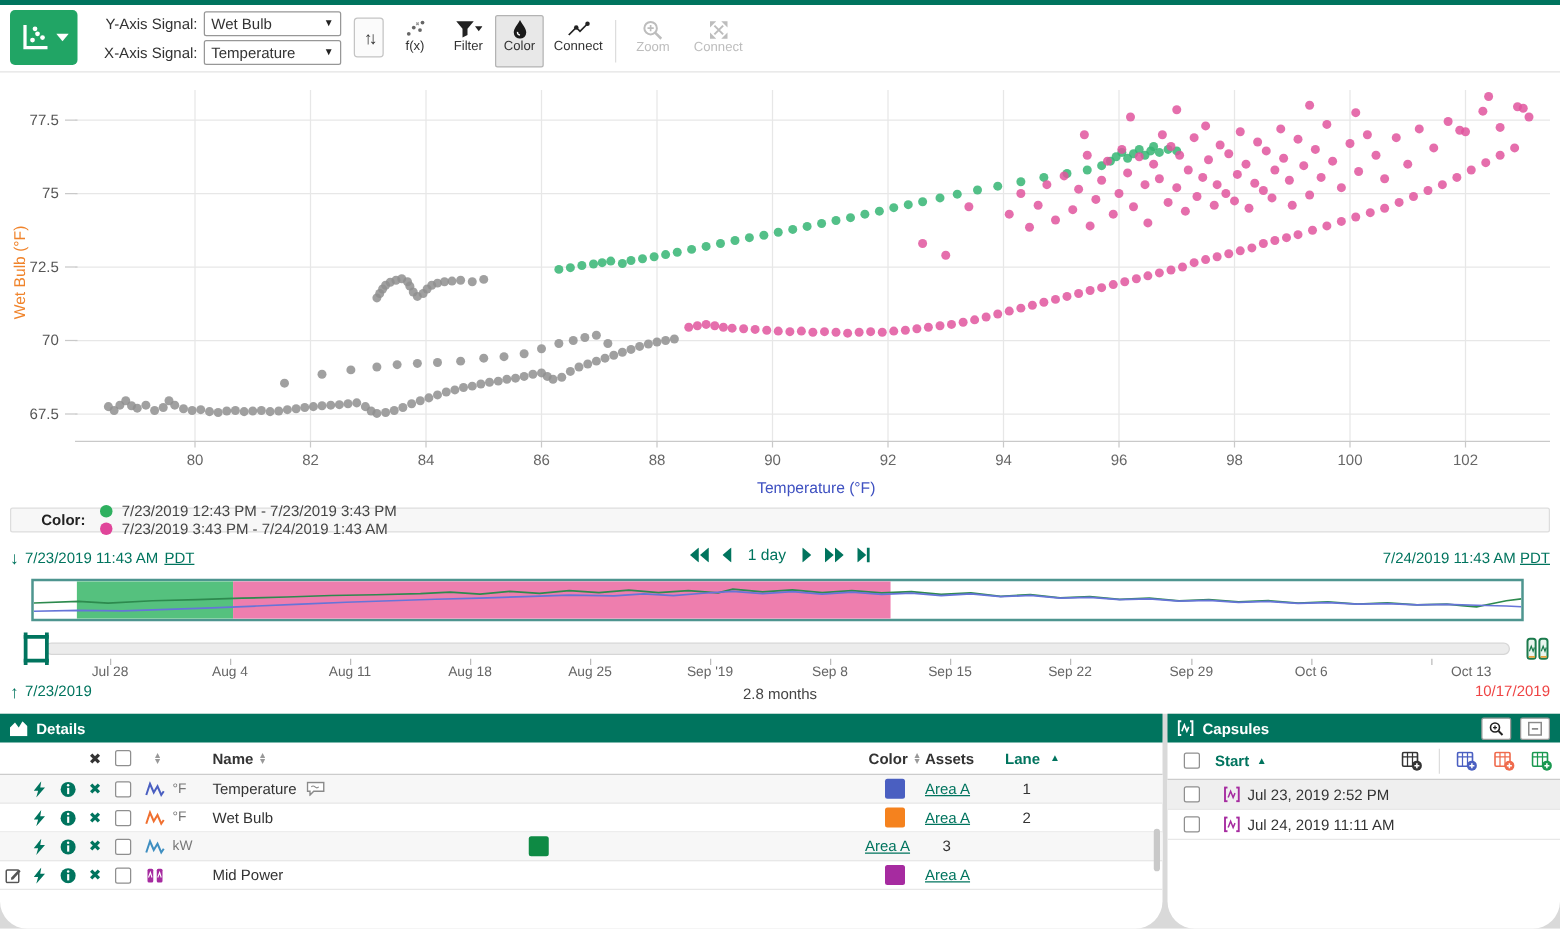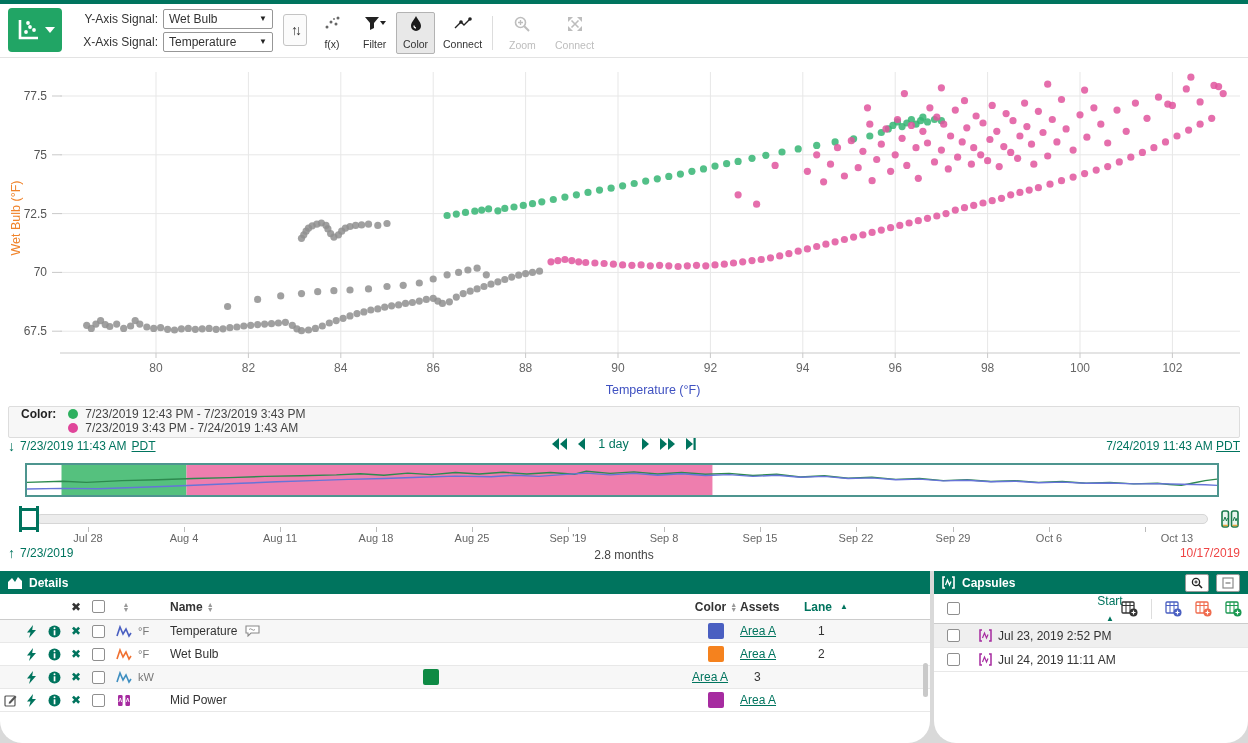--- a/index.html
+++ b/index.html
@@ -18,31 +18,31 @@
   .axis-row label { width:88px; text-align:right; margin-right:5px; color:#333; }
   .fake-select { width:110px; height:20px; border:1px solid #979797; border-radius:2px; background:#fff;
     display:flex; align-items:center; justify-content:space-between; padding:0 5px; cursor:pointer; }
   .fake-select .car { font-size:8px; color:#222; }
   .swap-btn { position:absolute; left:283px; top:10px; width:24px; height:32px; border:1px solid #c4c4c4;
     border-radius:3px; background:#fbfbfb; display:flex; align-items:center; justify-content:center;
     font-size:14px; color:#333; letter-spacing:-3px; cursor:pointer; }
   .tb-btn { position:absolute; top:8px; height:42px; display:flex; flex-direction:column; align-items:center;
     justify-content:flex-start; padding:3px 6px 0; border:1px solid transparent; border-radius:2px;
     color:#333; cursor:pointer; }
-  .tb-btn .lab { font-size:10.5px; margin-top:7px; }
+  .tb-btn .lab { font-size:10.5px; margin-top:0; }
   .tb-btn.sel { background:#e8e8e8; border-color:#b3b3b3; }
   .tb-btn.dis { color:#bdbdbd; cursor:default; }
   .tb-sep { position:absolute; top:12px; width:1px; height:34px; background:#ddd; }
 
   
   #scatter { position:absolute; left:0; top:58px; width:1248px; height:346px; }
 
   
-  .legend-bar { position:absolute; left:8px; right:8px; top:406px; height:32px; background:#f7f7f7;
-    border:1px solid #ddd; border-radius:2px; display:flex; align-items:flex-start; padding-left:12px; }
+  .legend-bar { position:absolute; left:8px; right:8px; top:406px; height:20px; background:#f7f7f7;
+    border:1px solid #ddd; border-radius:2px; display:flex; align-items:center; padding-left:24px; }
   .legend-bar b { margin-right:12px; color:#222; }
   .leg-item { display:flex; align-items:center; margin-right:22px; color:#444; }
   .leg-item .dot { width:10px; height:10px; border-radius:50%; margin-right:7px; }
 
   
   .timenav { position:absolute; left:8px; right:8px; top:436px; height:24px; color:#00745e; }
   .tn-left { position:absolute; left:0; top:3px; display:flex; align-items:center; gap:5px; }
   .tn-right { position:absolute; right:0; top:3px; }
   .tn-center { position:absolute; left:0; right:0; top:1px; display:flex; align-items:center;
     justify-content:center; gap:10px; }
@@ -105,21 +105,21 @@
   .bubble { margin-left:8px; display:flex; cursor:pointer; }
   .teal { color:#00745e; }
   .details-scrollbar { position:absolute; right:2px; top:92px; width:5px; height:34px; background:#c9c9c9; border-radius:3px; }
 
   .cgrid { display:grid; grid-template-columns:38px 26px 1fr; align-items:center; }
   .chead { height:30px; border-bottom:1px solid #ccc; position:relative; }
   .crow { height:24px; border-bottom:1px solid #e8e8e8; }
   .crow.stripe { background:#efefef; }
   .cap-actions { position:absolute; right:6px; top:0; height:30px; display:flex; align-items:center; gap:13px; }
   .cap-sep { width:1px; height:20px; background:#ddd; }
-  .start-hd { color:#00745e; font-weight:normal; display:flex; align-items:center; gap:6px; cursor:pointer;flex-direction:column; }
+  .start-hd { color:#00745e; font-weight:bold; display:flex; align-items:center; gap:6px; cursor:pointer; }
   svg { display:block; }
 </style>
 </head>
 <body>
 
 <div id="app">
   <div class="top-strip"></div>
 
   <div class="toolbar">
     <div class="view-btn">

